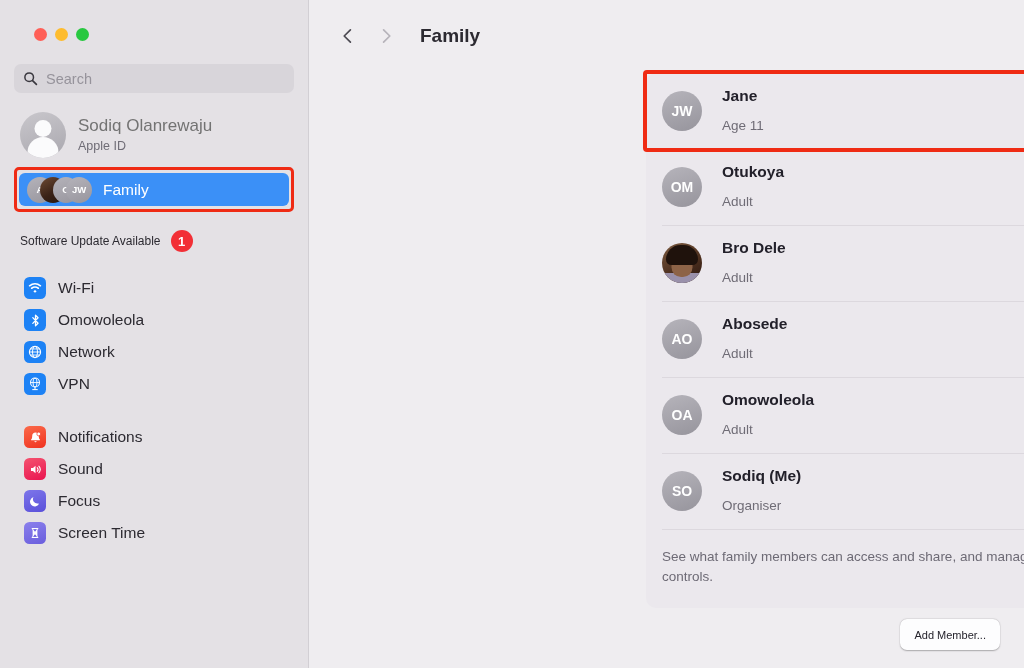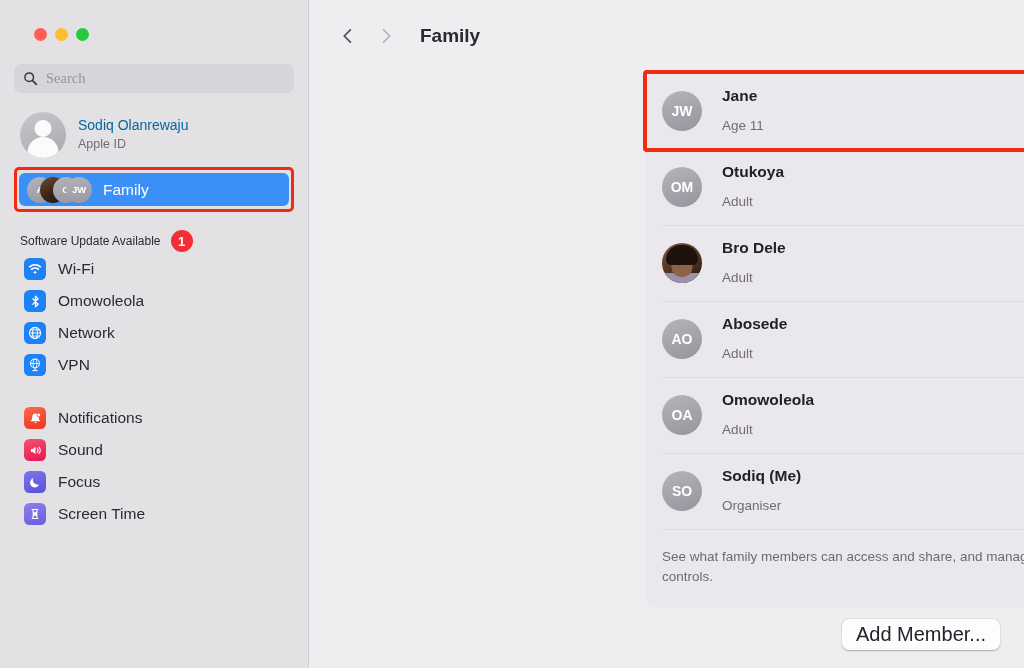--- a/index.html
+++ b/index.html
@@ -53,21 +53,21 @@
     display: flex;
     align-items: center;
     padding: 0 9px;
     gap: 8px;
   }
   .search-icon { width: 15px; height: 15px; flex: 0 0 15px; display:block; }
   .search-input {
     border: none;
     background: transparent;
     outline: none;
-    font-family: Liberation Serif, serif;
+    font-family: Liberation Sans, sans-serif;
     font-size: 14.5px;
     color: #1d4ed8;
     width: 100%;
   }
   .search-input::placeholder { color: #96939b; }
 
   
   .account-row {
     margin-top: 16px;
     display: flex;
@@ -82,21 +82,21 @@
     position: relative; overflow: hidden; flex: 0 0 46px;
   }
   .account-avatar .head {
     position: absolute; width: 17px; height: 17px; border-radius: 50%;
     background: #fbfbfc; left: 50%; top: 8px; transform: translateX(-50%);
   }
   .account-avatar .body {
     position: absolute; width: 31px; height: 22px; border-radius: 16px 16px 0 0;
     background: #fbfbfc; left: 50%; bottom: -1px; transform: translateX(-50%);
   }
-  .account-name { font-size: 14px; color: #0369a1; line-height: 1.25; }
+  .account-name { font-size: 17px; color: #737373; line-height: 1.25; }
   .account-sub  { font-size: 12.5px; color: #6f6c76; line-height: 1.35; margin-top:1px;}
 
   
   .family-outline {
     position: relative;
     margin-top: 6px;
     border: 3px solid #ef2b14;
     border-radius: 5px;
     padding: 3px 2px;
   }
@@ -131,21 +131,21 @@
   }
   .update-text { font-size: 12px; color: #2c2a31; }
   .update-badge {
     width: 22px; height: 22px; border-radius: 50%;
     background: #f22f36; color: #fff;
     font-size: 13px; font-weight: 600;
     display: flex; align-items: center; justify-content: center;
   }
 
   
-  .nav-group { padding: 0 6px; }
+  .nav-group { margin-top: 19px; padding: 0 6px; }
   .nav-group.second { margin-top: 21px; text-align: center; }
   .nav-item {
     display: flex; align-items: center; gap: 12px;
     height: 32px; border-radius: 6px; padding: 0 4px;
   }
   .nav-icon {
     width: 22px; height: 22px; border-radius: 5.5px; flex: 0 0 22px;
     display: flex; align-items: center; justify-content: center;
   }
   .nav-icon svg { display: block; }
@@ -238,21 +238,21 @@
   .add-member-btn {
     position: absolute;
     right: 24px; bottom: 18px;
     height: 31px;
     padding: 0 14px;
     background: #fdfdfe;
     border: none;
     border-radius: 7px;
     box-shadow: 0 0.5px 1.5px rgba(0,0,0,0.28), 0 0 0 0.5px rgba(0,0,0,0.04);
     font-family: "Liberation Sans", sans-serif;
-    font-size: 20px;
+    font-size: 11px;
     color: #25232c;
     cursor: pointer;
     margin-top: 18px;
   }
 </style>
 </head>
 <body>
 
 <div class="window">
 

